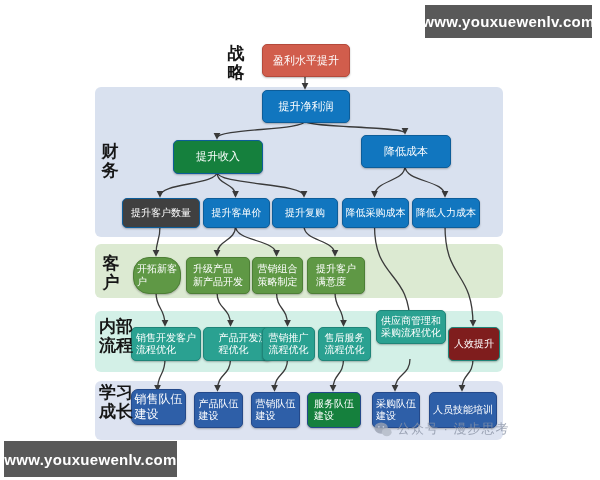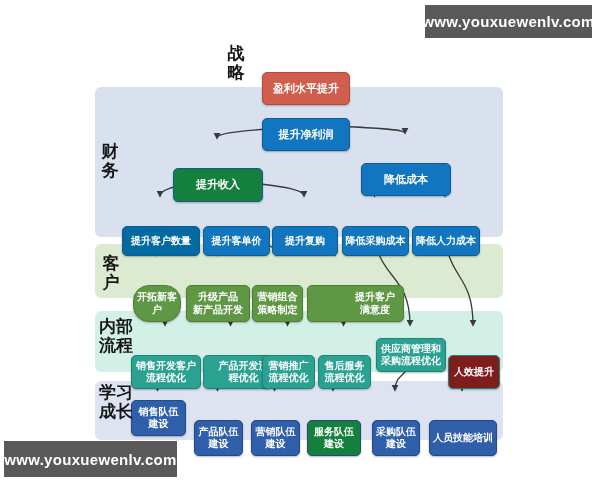--- a/index.html
+++ b/index.html
@@ -9,24 +9,23 @@
   }
   .panel{position:absolute;left:95px;width:408px;border-radius:6px;z-index:1;}
   .side-label{
     position:absolute;z-index:4;font-weight:bold;color:#161616;
     font-size:17px;line-height:1.12;white-space:pre-line;text-align:center;
   }
   #arrows{position:absolute;left:0;top:0;z-index:2;}
   #arrows path.arrow{fill:none;stroke-width:1.3;}
   .node{
     position:absolute;z-index:3;display:flex;align-items:center;justify-content:center;
-    text-align:center;color:#ffffff;font-weight:bold;border-radius:5px;
+    text-align:left;color:#ffffff;font-weight:normal;border-radius:5px;
     border:1px solid transparent;white-space:pre-line;line-height:1.22;
     box-shadow:0 1px 2px rgba(0,0,0,.28);
-    margin-top:28px;
   }
   .wm{
     position:absolute;z-index:6;color:#ffffff;font-weight:bold;font-size:15px;
     display:flex;align-items:center;justify-content:center;letter-spacing:.3px;
   }
   .wm-top{left:425px;top:5px;width:167px;height:33px;}
   .wm-bottom{left:4px;top:441px;width:173px;height:36px;}
   .wechat-badge{
     position:absolute;left:374px;top:420px;z-index:4;display:flex;align-items:center;
     gap:5px;font-size:13px;opacity:.8;letter-spacing:1px;
@@ -84,54 +83,65 @@
       <path d="M 343.5 359 C 343.5 376.05, 333 372.95, 333 390" class="arrow" stroke="#3a3a3a" marker-end="url(#ah)"></path>
       <path d="M 410 359 C 410 376.05, 395 372.95, 395 390" class="arrow" stroke="#3a3a3a" marker-end="url(#ah)"></path>
       <path d="M 473 359 C 473 376.05, 462 372.95, 462 390" class="arrow" stroke="#3a3a3a" marker-end="url(#ah)"></path>
     </svg>
 
   <div id="nodes">
       <div class="node" style="left: 262px; top: 44px; width: 86px; height: 31px; font-size: 11px; background: rgb(209, 93, 76); border-color: rgb(180, 74, 59);">盈利水平提升</div>
       <div class="node" style="left: 262px; top: 90px; width: 86px; height: 31px; font-size: 11px; background: rgb(17, 118, 191); border-color: rgb(13, 93, 153);">提升净利润</div>
       <div class="node" style="left: 173px; top: 140px; width: 88px; height: 32px; font-size: 11px; background: #15803d; border-color: rgb(13, 93, 153);">提升收入</div>
       <div class="node" style="left: 361px; top: 135px; width: 88px; height: 31px; font-size: 11px; background: rgb(17, 118, 191); border-color: rgb(13, 93, 153);">降低成本</div>
-      <div class="node" style="left: 122px; top: 198px; width: 76px; height: 28px; font-size: 10px; background: #0369a1; border-color: rgb(13, 93, 153);">提升客户数量</div>
+      <div class="node" style="left: 122px; top: 198px; width: 76px; height: 28px; font-size: 10px; background: #404040; border-color: rgb(13, 93, 153);">提升客户数量</div>
       <div class="node" style="left: 203px; top: 198px; width: 65px; height: 28px; font-size: 10px; background: rgb(17, 118, 191); border-color: rgb(13, 93, 153);">提升客单价</div>
       <div class="node" style="left: 272px; top: 198px; width: 64px; height: 28px; font-size: 10px; background: rgb(17, 118, 191); border-color: rgb(13, 93, 153);">提升复购</div>
       <div class="node" style="left: 342px; top: 198px; width: 65px; height: 28px; font-size: 10px; background: rgb(17, 118, 191); border-color: rgb(13, 93, 153);">降低采购成本</div>
       <div class="node" style="left: 412px; top: 198px; width: 66px; height: 28px; font-size: 10px; background: rgb(17, 118, 191); border-color: rgb(13, 93, 153);">降低人力成本</div>
       <div class="node" style="left: 133px; top: 257px; width: 46px; height: 35px; font-size: 10px; background: rgb(95, 152, 69); border-color: rgb(77, 127, 54); border-radius: 16px;">开拓新客
 户</div>
       <div class="node" style="left: 186px; top: 257px; width: 62px; height: 35px; font-size: 10px; background: rgb(95, 152, 69); border-color: rgb(77, 127, 54);">升级产品
 新产品开发</div>
       <div class="node" style="left: 252px; top: 257px; width: 49px; height: 35px; font-size: 10px; background: rgb(95, 152, 69); border-color: rgb(77, 127, 54);">营销组合
 策略制定</div>
-      <div class="node" style="left: 307px; top: 257px; width: 56px; height: 35px; font-size: 10px; background: rgb(95, 152, 69); border-color: rgb(77, 127, 54); padding-left: 39px;">提升客户
+      <div class="node" style="left: 307px; top: 257px; width: 56px; height: 35px; font-size: 10px; background: rgb(95, 152, 69); border-color: rgb(77, 127, 54);">提升客户
 满意度</div>
       <div class="node" style="left: 131px; top: 327px; width: 68px; height: 32px; font-size: 10px; background: rgb(42, 161, 145); border-color: rgb(31, 132, 120);">销售开发客户
 流程优化</div>
       <div class="node" style="left: 203px; top: 327px; width: 55px; height: 32px; font-size: 10px; background: rgb(42, 161, 145); border-color: rgb(31, 132, 120); padding-left: 12px;">产品开发流
 程优化</div>
       <div class="node" style="left: 262px; top: 327px; width: 51px; height: 32px; font-size: 10px; background: rgb(42, 161, 145); border-color: rgb(31, 132, 120);">营销推广
 流程优化</div>
       <div class="node" style="left: 318px; top: 327px; width: 51px; height: 32px; font-size: 10px; background: rgb(42, 161, 145); border-color: rgb(31, 132, 120);">售后服务
 流程优化</div>
       <div class="node" style="left: 376px; top: 310px; width: 68px; height: 32px; font-size: 10px; background: rgb(42, 161, 145); border-color: rgb(31, 132, 120);">供应商管理和
 采购流程优化</div>
       <div class="node" style="left: 448px; top: 327px; width: 50px; height: 32px; font-size: 10px; background: #7f1d1d; border-color: rgb(31, 132, 120);">人效提升</div>
-      <div class="node" style="left: 131px; top: 372px; width: 53px; height: 34px; font-size: 10px; background: rgb(46, 95, 168); border-color: rgb(36, 73, 138);">销售队伍
+      <div class="node" style="left: 131px; top: 389px; width: 53px; height: 34px; font-size: 12px; background: rgb(46, 95, 168); border-color: rgb(36, 73, 138); border-radius: 7px;">销售队伍
 建设</div>
       <div class="node" style="left: 194px; top: 392px; width: 47px; height: 34px; font-size: 10px; background: rgb(46, 95, 168); border-color: rgb(36, 73, 138);">产品队伍
 建设</div>
       <div class="node" style="left: 251px; top: 392px; width: 47px; height: 34px; font-size: 10px; background: rgb(46, 95, 168); border-color: rgb(36, 73, 138);">营销队伍
 建设</div>
       <div class="node" style="left: 307px; top: 392px; width: 52px; height: 34px; font-size: 10px; background: #15803d; border-color: rgb(36, 73, 138);">服务队伍
 建设</div>
       <div class="node" style="left: 372px; top: 392px; width: 46px; height: 34px; font-size: 10px; background: rgb(46, 95, 168); border-color: rgb(36, 73, 138);">采购队伍
 建设</div>
       <div class="node" style="left: 429px; top: 392px; width: 66px; height: 34px; font-size: 10px; background: rgb(46, 95, 168); border-color: rgb(36, 73, 138);">人员技能培训</div>
     </div>
 
+  <div class="wechat-badge" style="color: rgb(139, 148, 166);">
+    <span class="icon">
+      <svg width="18" height="15" viewBox="0 0 24 20">
+        <ellipse cx="9.5" cy="8" rx="9" ry="7.5" fill="#9aa2b1"></ellipse>
+        <ellipse cx="17" cy="13.5" rx="6.5" ry="5.5" fill="#b3bac6"></ellipse>
+        <circle cx="6.5" cy="6.5" r="1.1" fill="#e8eaef"></circle>
+        <circle cx="12.5" cy="6.5" r="1.1" fill="#e8eaef"></circle>
+      </svg>
+    </span>
+    <span>公众号 · 漫步思考</span>
+  </div>
 
   <div class="wm wm-top" style="background: rgb(89, 89, 89);">www.youxuewenlv.com</div>
   <div class="wm wm-bottom" style="background: rgb(89, 89, 89);">www.youxuewenlv.com</div>
 
 </div>
 
 </body></html>

